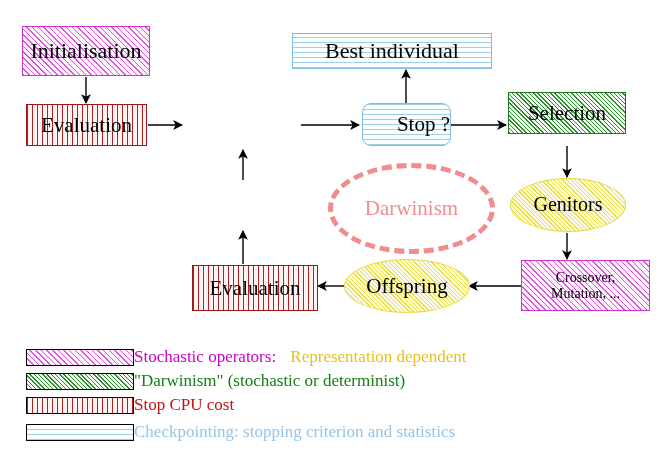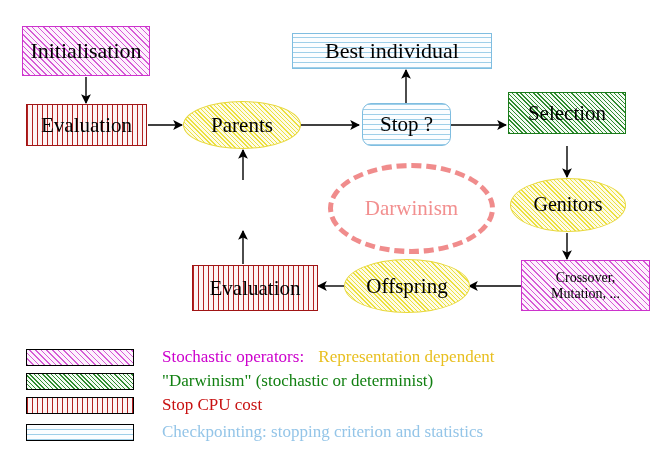--- a/index.html
+++ b/index.html
@@ -100,21 +100,21 @@
 
   
   #legend{position:absolute; left:0; top:338px; width:662px; height:120px; z-index:3;}
   .leg-row{position:absolute; left:26px; display:flex; align-items:center;}
   .swatch{
     width:108px; height:17px;
     box-sizing:border-box;
     border:1px solid #000;
     flex:none;
   }
-  .leg-text{margin-left:28px; font-size:17px; white-space:nowrap;}
+  .leg-text{font-size:17px; white-space:nowrap;}
   .t-magenta{color:#cc00cc;}
   .t-gold{color:#e8bf1f;}
   .t-green{color:#128012;}
   .t-red{color:#c81111;}
   .t-blue{color:#94c5e8;}
 </style>
 </head>
 <body>
 
 <div id="canvas">
@@ -152,29 +152,26 @@
   </svg>
 
   <div class="node box fill-magenta" style="left:22px; top:26px; width:128px; height:50px; font-size:22px;">
     <span class="lbl">Initialisation</span>
   </div>
 
   <div class="node box fill-red" style="left:26px; top:104px; width:121px; height:42px; font-size:21px;">
     <span class="lbl">Evaluation</span>
   </div>
 
-  <div class="node ellipse fill-yellow" style="left:183px; top:101px; width:118px; height:48px; font-size:21px;">
-    <span class="lbl">Parents</span>
-  </div>
 
   <div class="node box fill-blue" style="left:292px; top:33px; width:200px; height:36px; font-size:22px;">
     <span class="lbl">Best individual</span>
   </div>
 
-  <div class="node box rbox fill-blue" style="left:362px; top:103px; width:89px; height:43px; font-size:21px;">
+  <div class="node box rbox fill-blue" style="left:362px; top:103px; width:89px; height:43px; font-size:21px;justify-content:flex-end;">
     <span class="lbl">Stop ?</span>
   </div>
 
   <div class="node box fill-green" style="left:508px; top:92px; width:118px; height:42px; font-size:21px;">
     <span class="lbl">Selection</span>
   </div>
 
 
   <div class="dashed-ellipse" style="left:328px; top:163px; width:167px; height:91px;">
     <span class="lbl">Darwinism</span>

